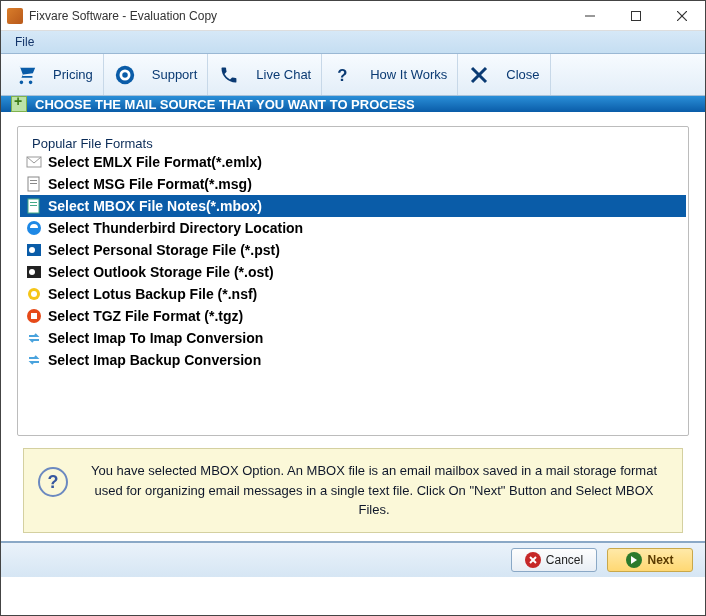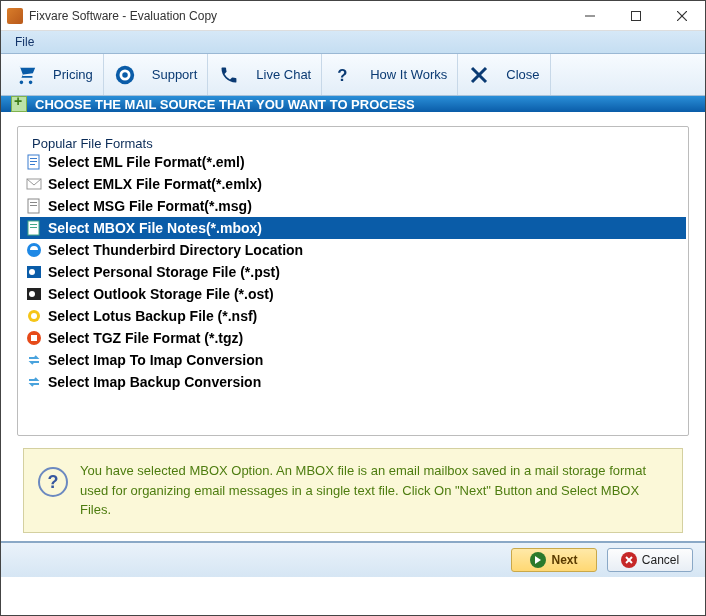--- a/index.html
+++ b/index.html
@@ -25,21 +25,21 @@
 .content-pad { padding: 14px 16px 8px 16px; }
 .fieldset { border: 1px solid #bcbcbc; border-radius: 2px; padding: 10px 2px 6px 2px; min-height: 310px; }
 .legend { font-size: 13px; color: #0a2b57; background:#fff; padding: 0 4px; margin-left: 8px; margin-top:-18px; display:inline-block; }
 
 .list-item { display: flex; align-items: center; gap: 6px; padding: 3px 6px; font-size: 14px; font-weight: bold; color: #000; cursor: pointer; }
 .list-item.selected { background: #0a5ca8; color: #fff; }
 .li-icon { width: 16px; height: 16px; flex-shrink: 0; display:inline-flex; align-items:center; justify-content:center; }
 
 .info-panel { margin: 4px 22px 8px 22px; background: #fbf8d8; border: 1px solid #d4d0a0; padding: 12px 14px; display: flex; gap: 12px; align-items: flex-start; }
 .info-panel .info-icon-wrap { width: 30px; height: 30px; border: 2px solid #6b89c0; border-radius: 50%; display:flex; align-items:center; justify-content:center; color:#3758a0; font-weight:bold; font-size:18px; flex-shrink:0; margin-top:6px; }
-.info-panel .info-text { font-size: 13px; line-height: 1.5; color: #4d7c0f; }
+.info-panel .info-text { font-size: 13px; line-height: 1.5; color: #0f172a; text-align: center; }
 
 .footer { height: 36px; border-top: 2px solid #8aa8c6; background: linear-gradient(#eaf2fa,#d6e6f4); display:flex; align-items:center; justify-content:flex-end; padding: 0 12px; gap: 10px; }
 .btn { min-width: 86px; height: 24px; display:flex; align-items:center; justify-content:center; gap:5px; font-size:12px; border:1px solid #8aa8c6; border-radius:3px; cursor:pointer; }
 .btn-primary { background: linear-gradient(#ffe9a8,#ffd873); font-weight:bold; color:#5a3b00; border-color:#c9a84a; }
 .btn-primary .btn-icon-wrap { width:16px; height:16px; background:#2c7a2c; border-radius:50%; display:flex; align-items:center; justify-content:center; }
 .btn-secondary { background: linear-gradient(#fdfdfd,#e8eef5); color:#222; }
 .btn-secondary .btn-icon-wrap { width:16px; height:16px; background:#c62828; border-radius:50%; display:flex; align-items:center; justify-content:center; }
 
 svg { display:block; }
 </style>
@@ -124,31 +124,20 @@
   <span>CHOOSE THE MAIL SOURCE THAT YOU WANT TO PROCESS</span>
 </div>
 
 <div class="content-pad">
   <div class="fieldset">
     <div class="legend">Popular File Formats</div>
 
     <div class="list-item">
       <span class="li-icon">
         <svg width="16" height="16" viewBox="0 0 16 16">
-            <rect x="2" y="1" width="11" height="14" fill="#fff" stroke="#3a7ccf"></rect>
-            <rect x="4" y="4" width="7" height="1" fill="#3a7ccf"></rect>
-            <rect x="4" y="7" width="7" height="1" fill="#3a7ccf"></rect>
-            <rect x="4" y="10" width="5" height="1" fill="#3a7ccf"></rect>
-          </svg>
-      </span>
-      <span>Select EML File Format(*.eml)</span>
-    </div>
-    <div class="list-item">
-      <span class="li-icon">
-        <svg width="16" height="16" viewBox="0 0 16 16">
             <rect x="1" y="3" width="14" height="10" fill="#fff" stroke="#999"></rect>
             <polyline points="1,3 8,9 15,3" fill="none" stroke="#999"></polyline>
           </svg>
       </span>
       <span>Select EMLX File Format(*.emlx)</span>
     </div>
     <div class="list-item">
       <span class="li-icon">
         <svg width="16" height="16" viewBox="0 0 16 16">
             <rect x="2" y="1" width="11" height="14" fill="#fff" stroke="#888"></rect>
@@ -232,30 +221,30 @@
 
   </div>
 </div>
 
 <div class="info-panel">
   <div class="info-icon-wrap">?</div>
   <div class="info-text">You have selected MBOX Option. An MBOX file is an email mailbox saved in a mail storage format used for organizing email messages in a single text file. Click On "Next" Button and Select MBOX Files.</div>
 </div>
 
 <div class="footer">
+  <div class="btn btn-secondary">
+    <span class="btn-icon-wrap">
+      <svg width="10" height="10" viewBox="0 0 10 10">
+          <line x1="2" y1="2" x2="8" y2="8" stroke="#fff" stroke-width="2"></line>
+          <line x1="8" y1="2" x2="2" y2="8" stroke="#fff" stroke-width="2"></line>
+        </svg>
+    </span>
+    <span>Cancel</span>
+  </div>
   <div class="btn btn-primary">
     <span class="btn-icon-wrap">
       <svg width="10" height="10" viewBox="0 0 10 10">
           <polygon points="2,1 8,5 2,9" fill="#fff"></polygon>
         </svg>
     </span>
     <span>Next</span>
   </div>
-  <div class="btn btn-secondary">
-    <span class="btn-icon-wrap">
-      <svg width="10" height="10" viewBox="0 0 10 10">
-          <line x1="2" y1="2" x2="8" y2="8" stroke="#fff" stroke-width="2"></line>
-          <line x1="8" y1="2" x2="2" y2="8" stroke="#fff" stroke-width="2"></line>
-        </svg>
-    </span>
-    <span>Cancel</span>
-  </div>
 </div>
 
 </body></html>

